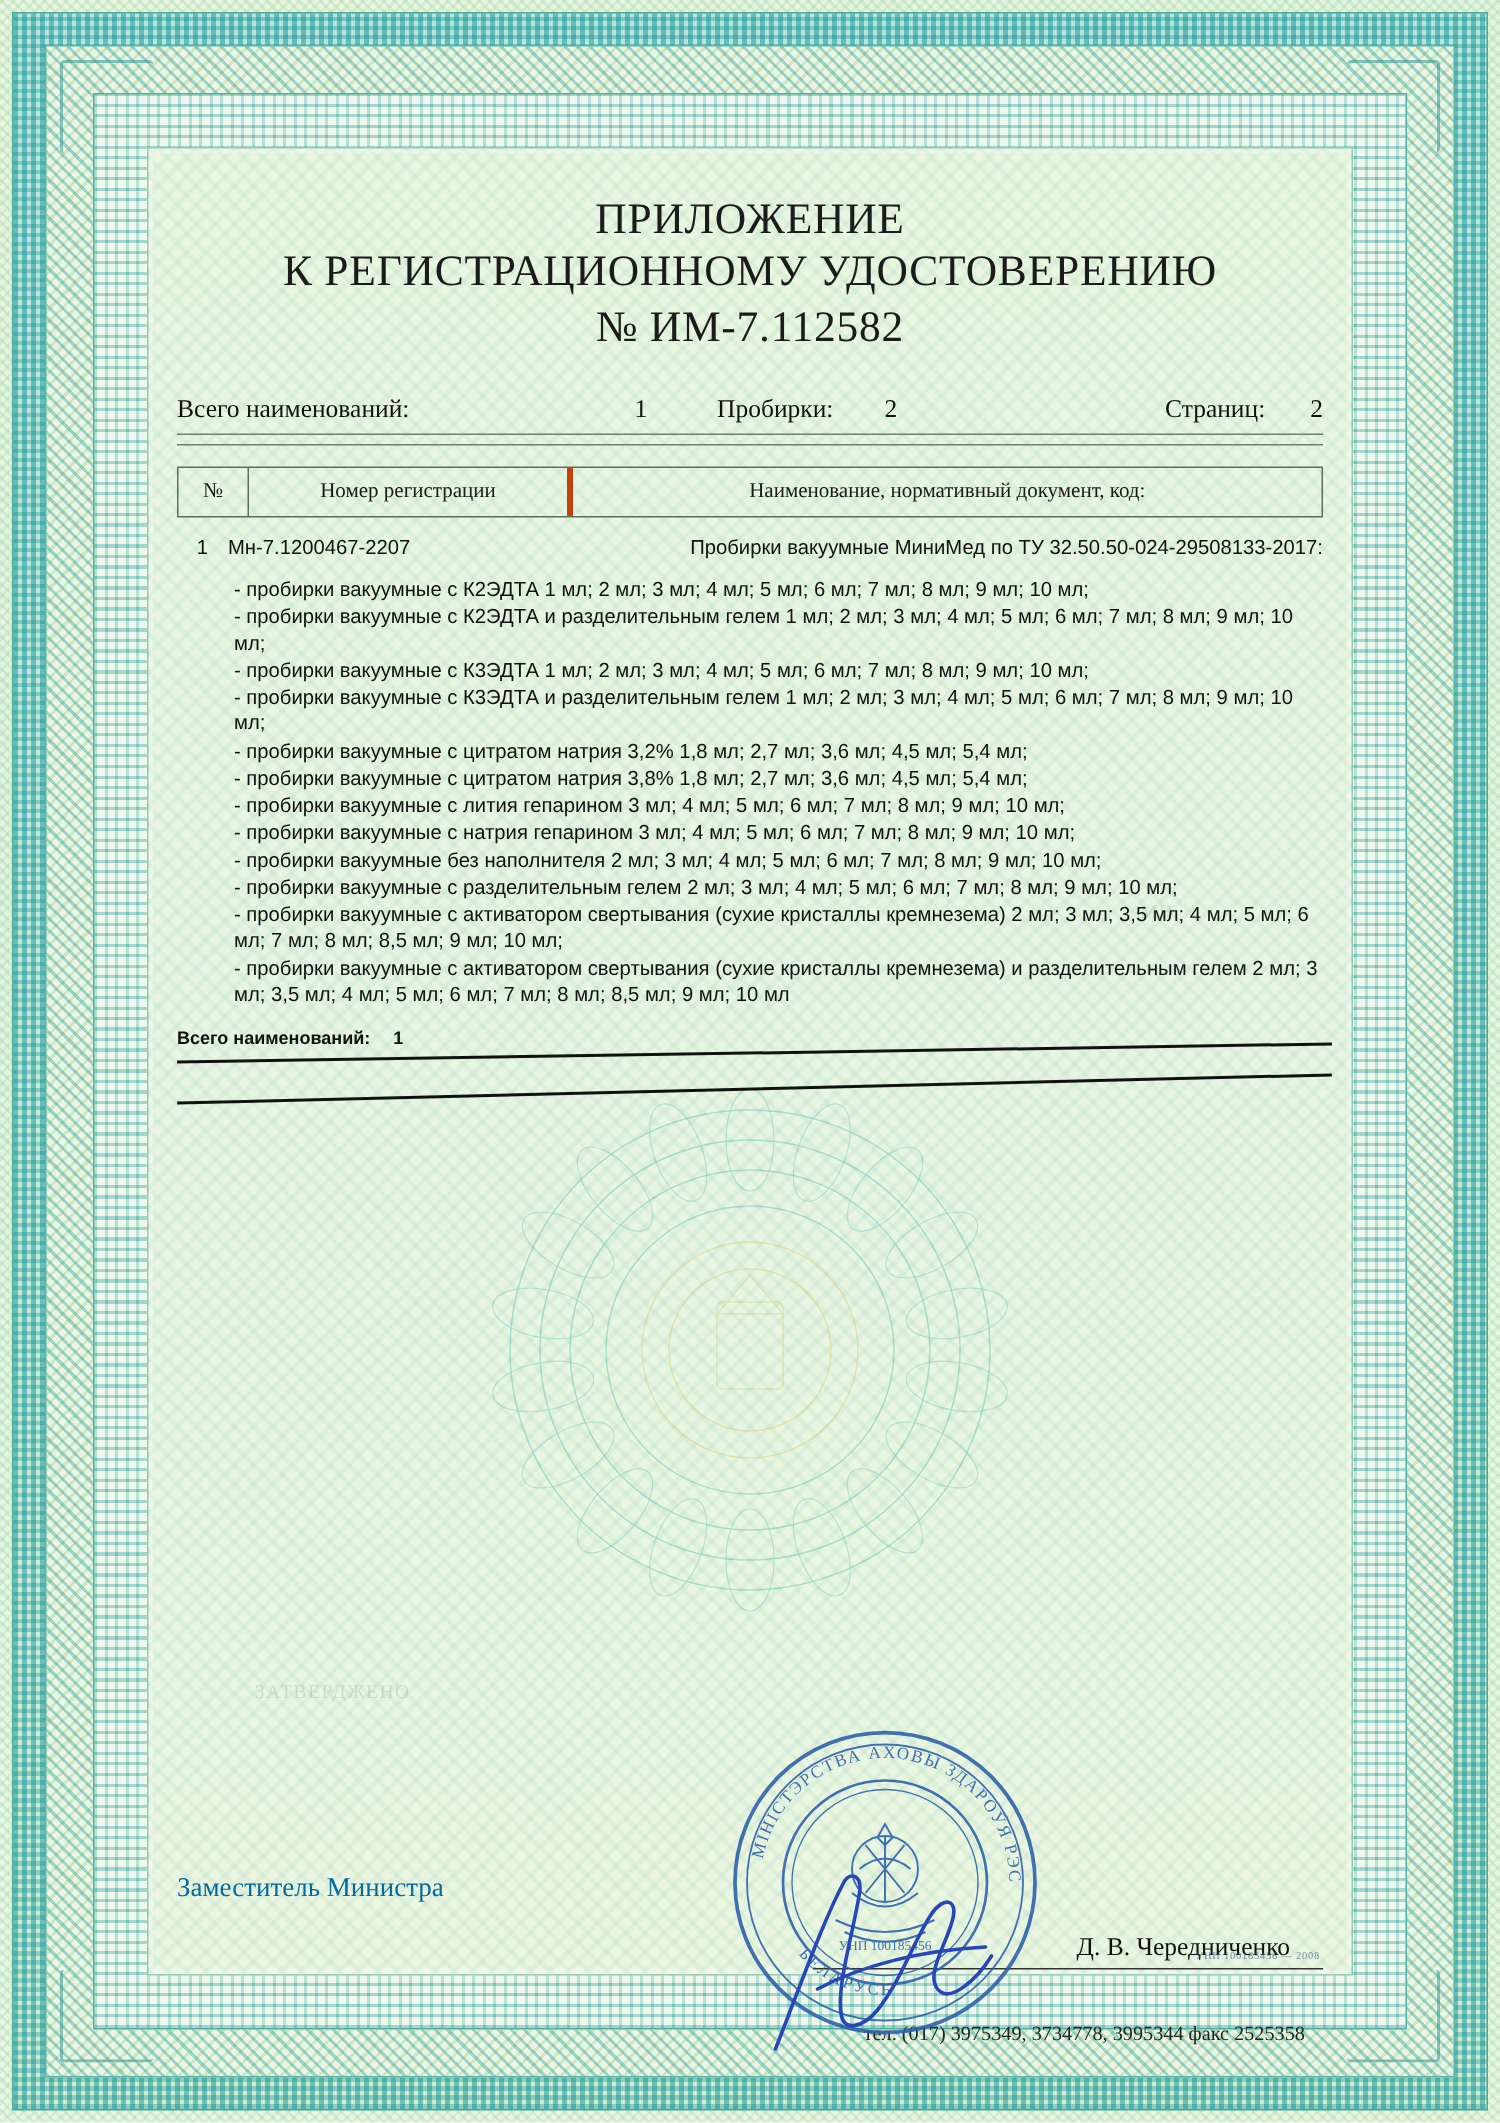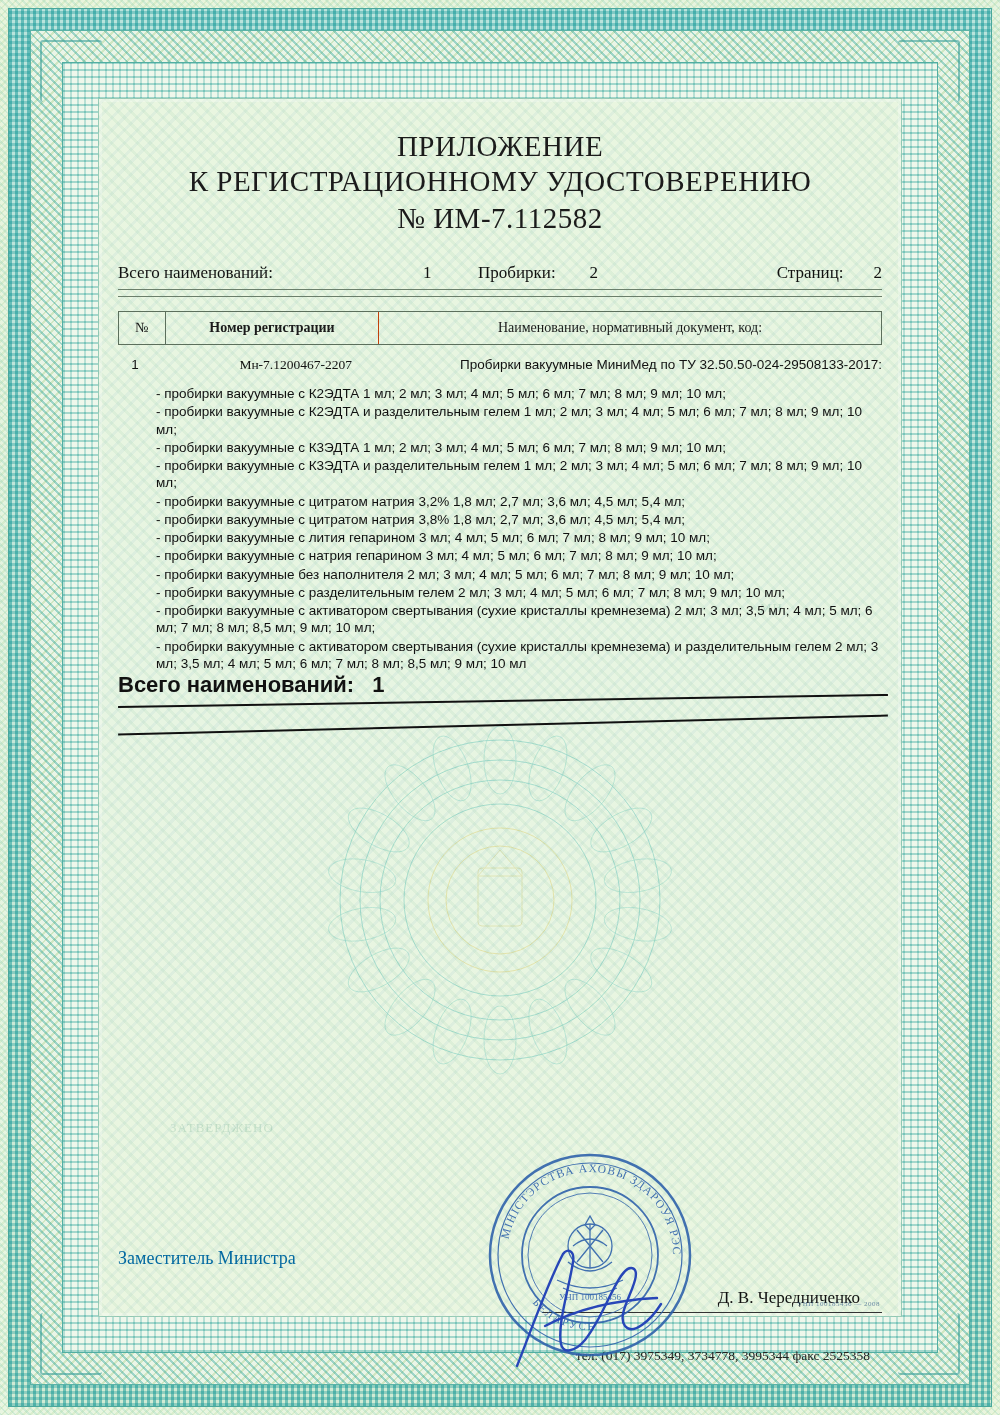--- a/index.html
+++ b/index.html
@@ -136,46 +136,47 @@
     border: 1px solid #5c6f5c;
     display: flex;
     font-size: 14px;
   }
   .tbl .th {
     padding: 8px 6px;
     text-align: center;
     color: #1a1a1a;
   }
   .th-num { width: 34px; border-right: 1px solid #5c6f5c; }
-  .th-reg { width: 200px; border-right: 1px solid #c2410c; font-weight: bold; }
+  .th-reg { width: 200px; border-right: 4px solid #c2410c; }
   .th-name { flex: 1; }
 
   .rows {
     margin-top: 12px;
     font-size: 13.5px;
     color: #111;
     font-family: "Liberation Sans", sans-serif;
   }
   .row-first {
     display: flex;
     align-items: flex-start;
   }
   .row-first .rn { width: 34px; text-align: center; }
-  .row-first .rr { width: 200px; text-align: right; font-family: Liberation Serif, serif; }
+  .row-first .rr { width: 200px; text-align: left; }
   .row-first .rt { flex: 1; text-align: right; }
   .items {
     margin-top: 12px;
     padding-left: 38px;
   }
   .items .it {
     margin-top: 1px;
     line-height: 1.28;
   }
   .total-row {
-    font-size: 22px;
+    margin-top: 14px;
+    font-size: 12px;
     font-family: "Liberation Sans", sans-serif;
     font-weight: bold;
     color: #111;
   }
   .strike-lines {
     position: relative;
     height: 34px;
   }
   .strike-lines .sl {
     position: absolute;

